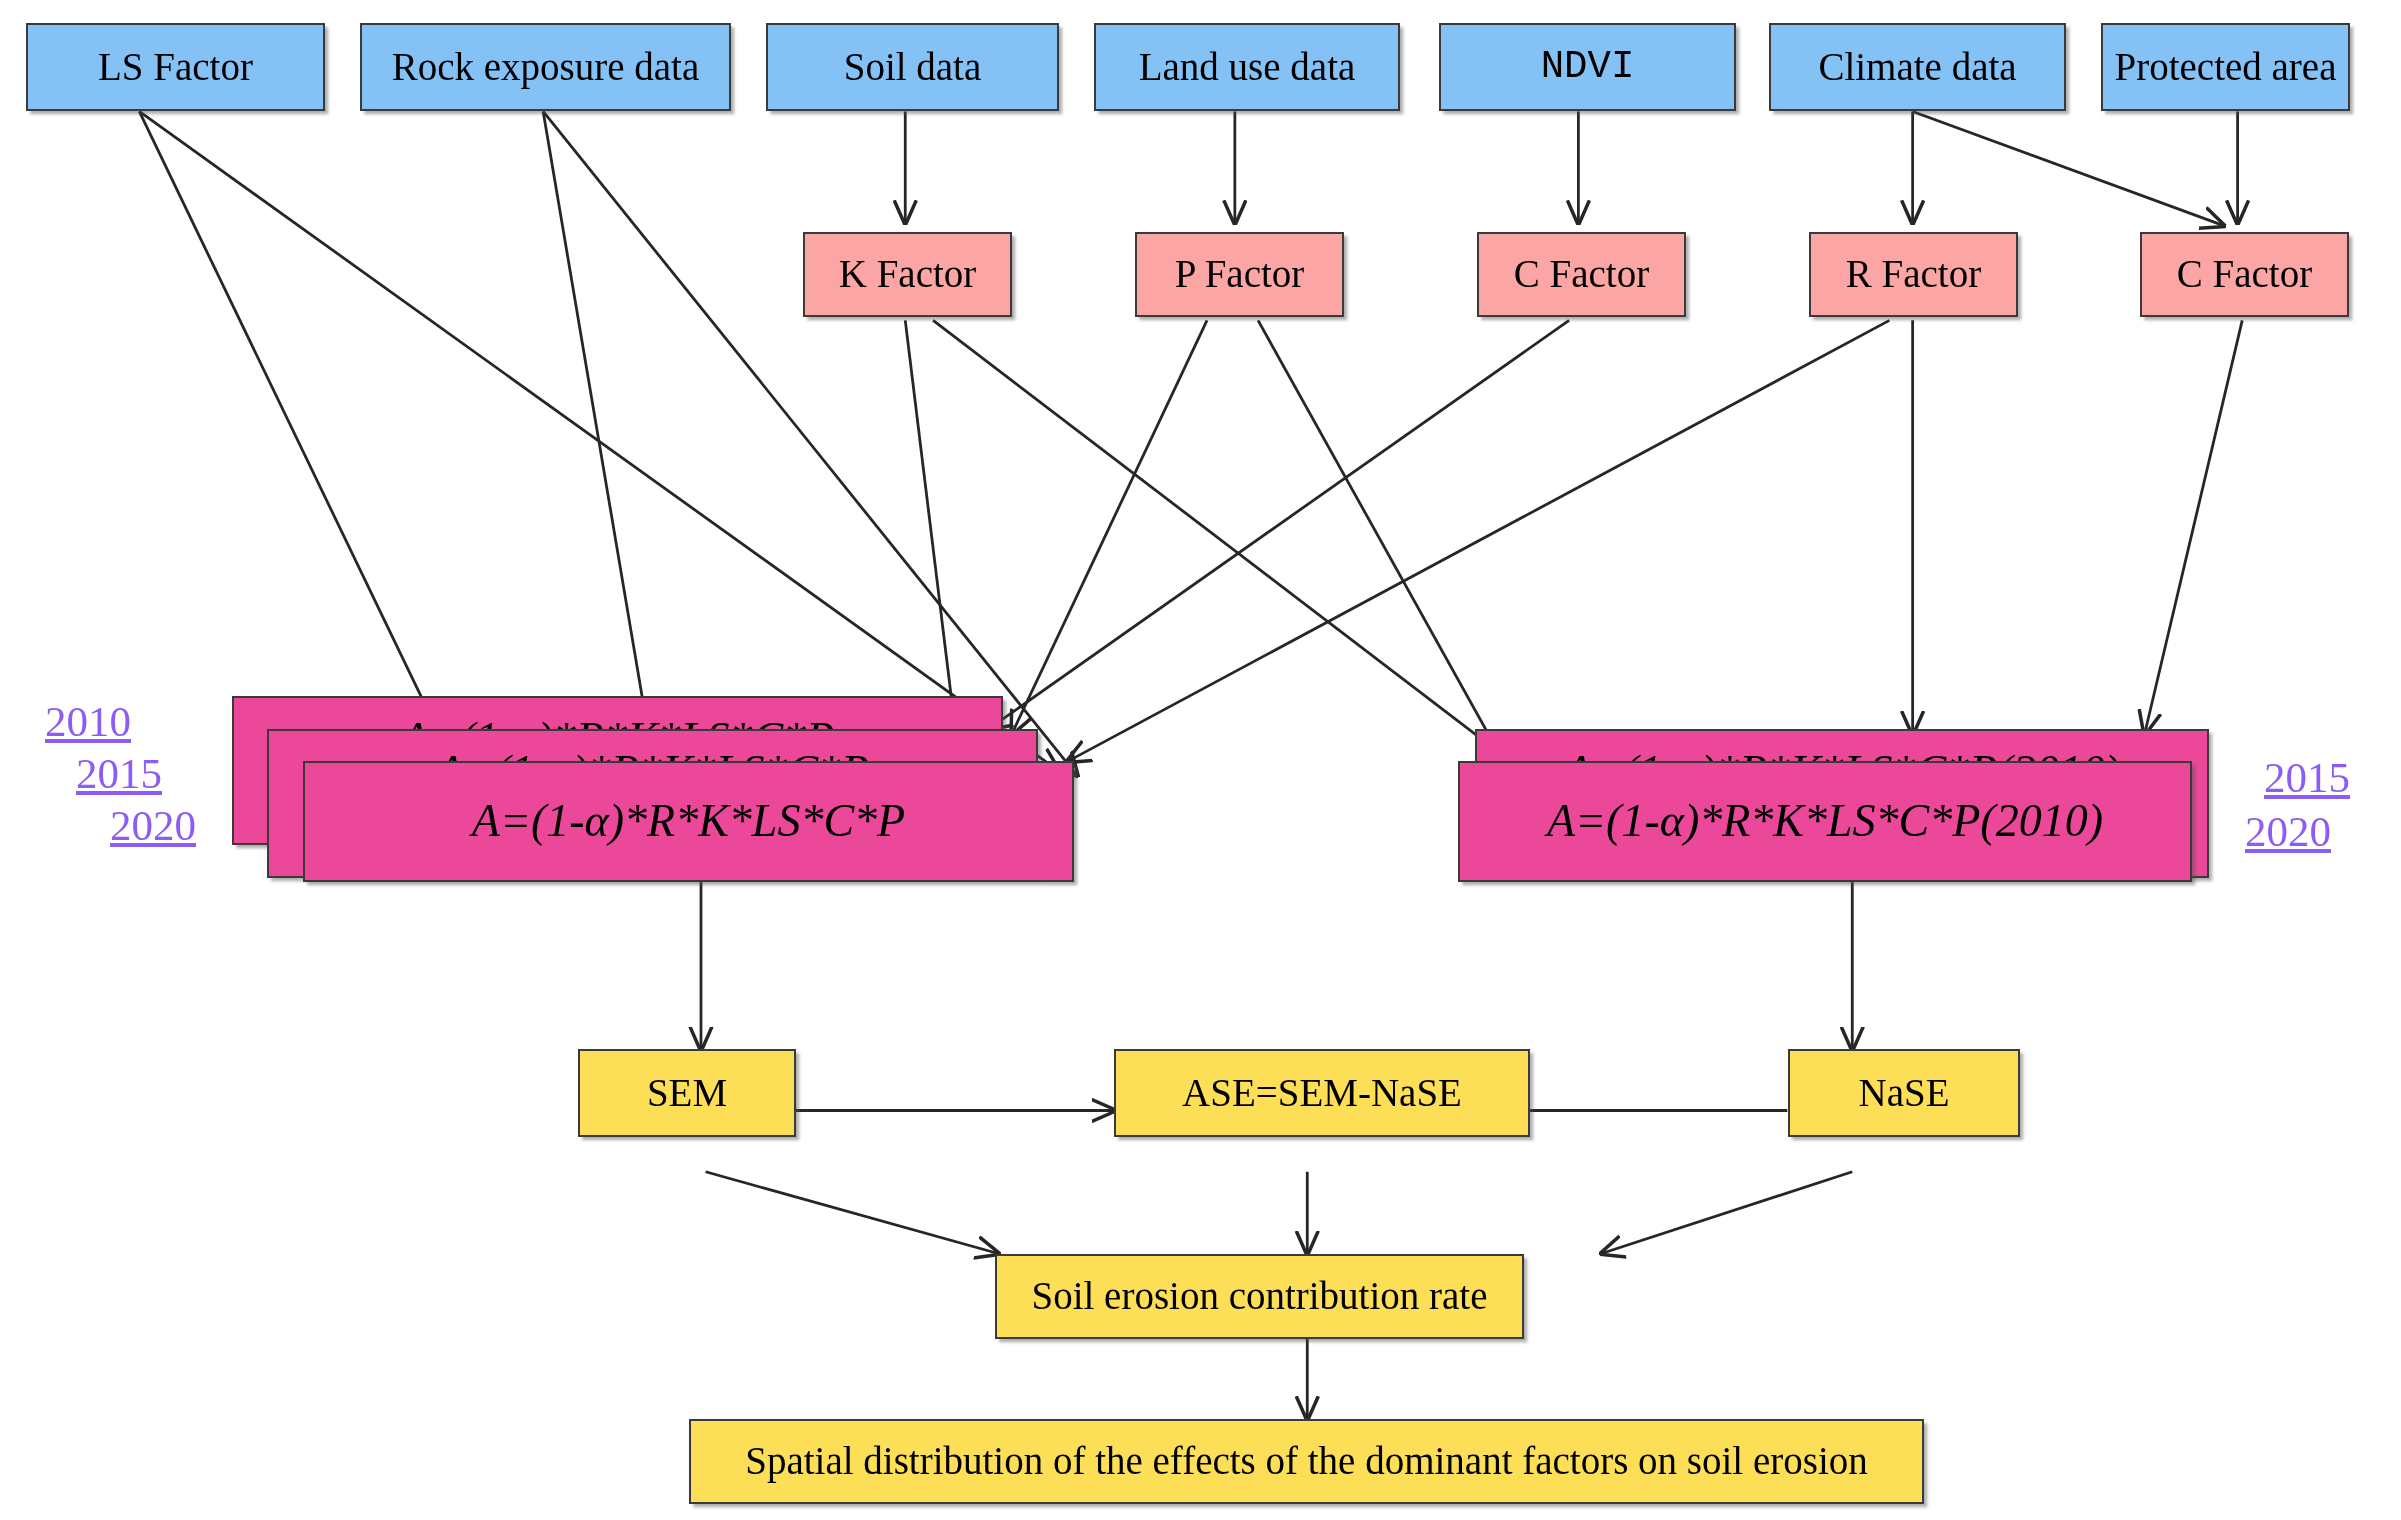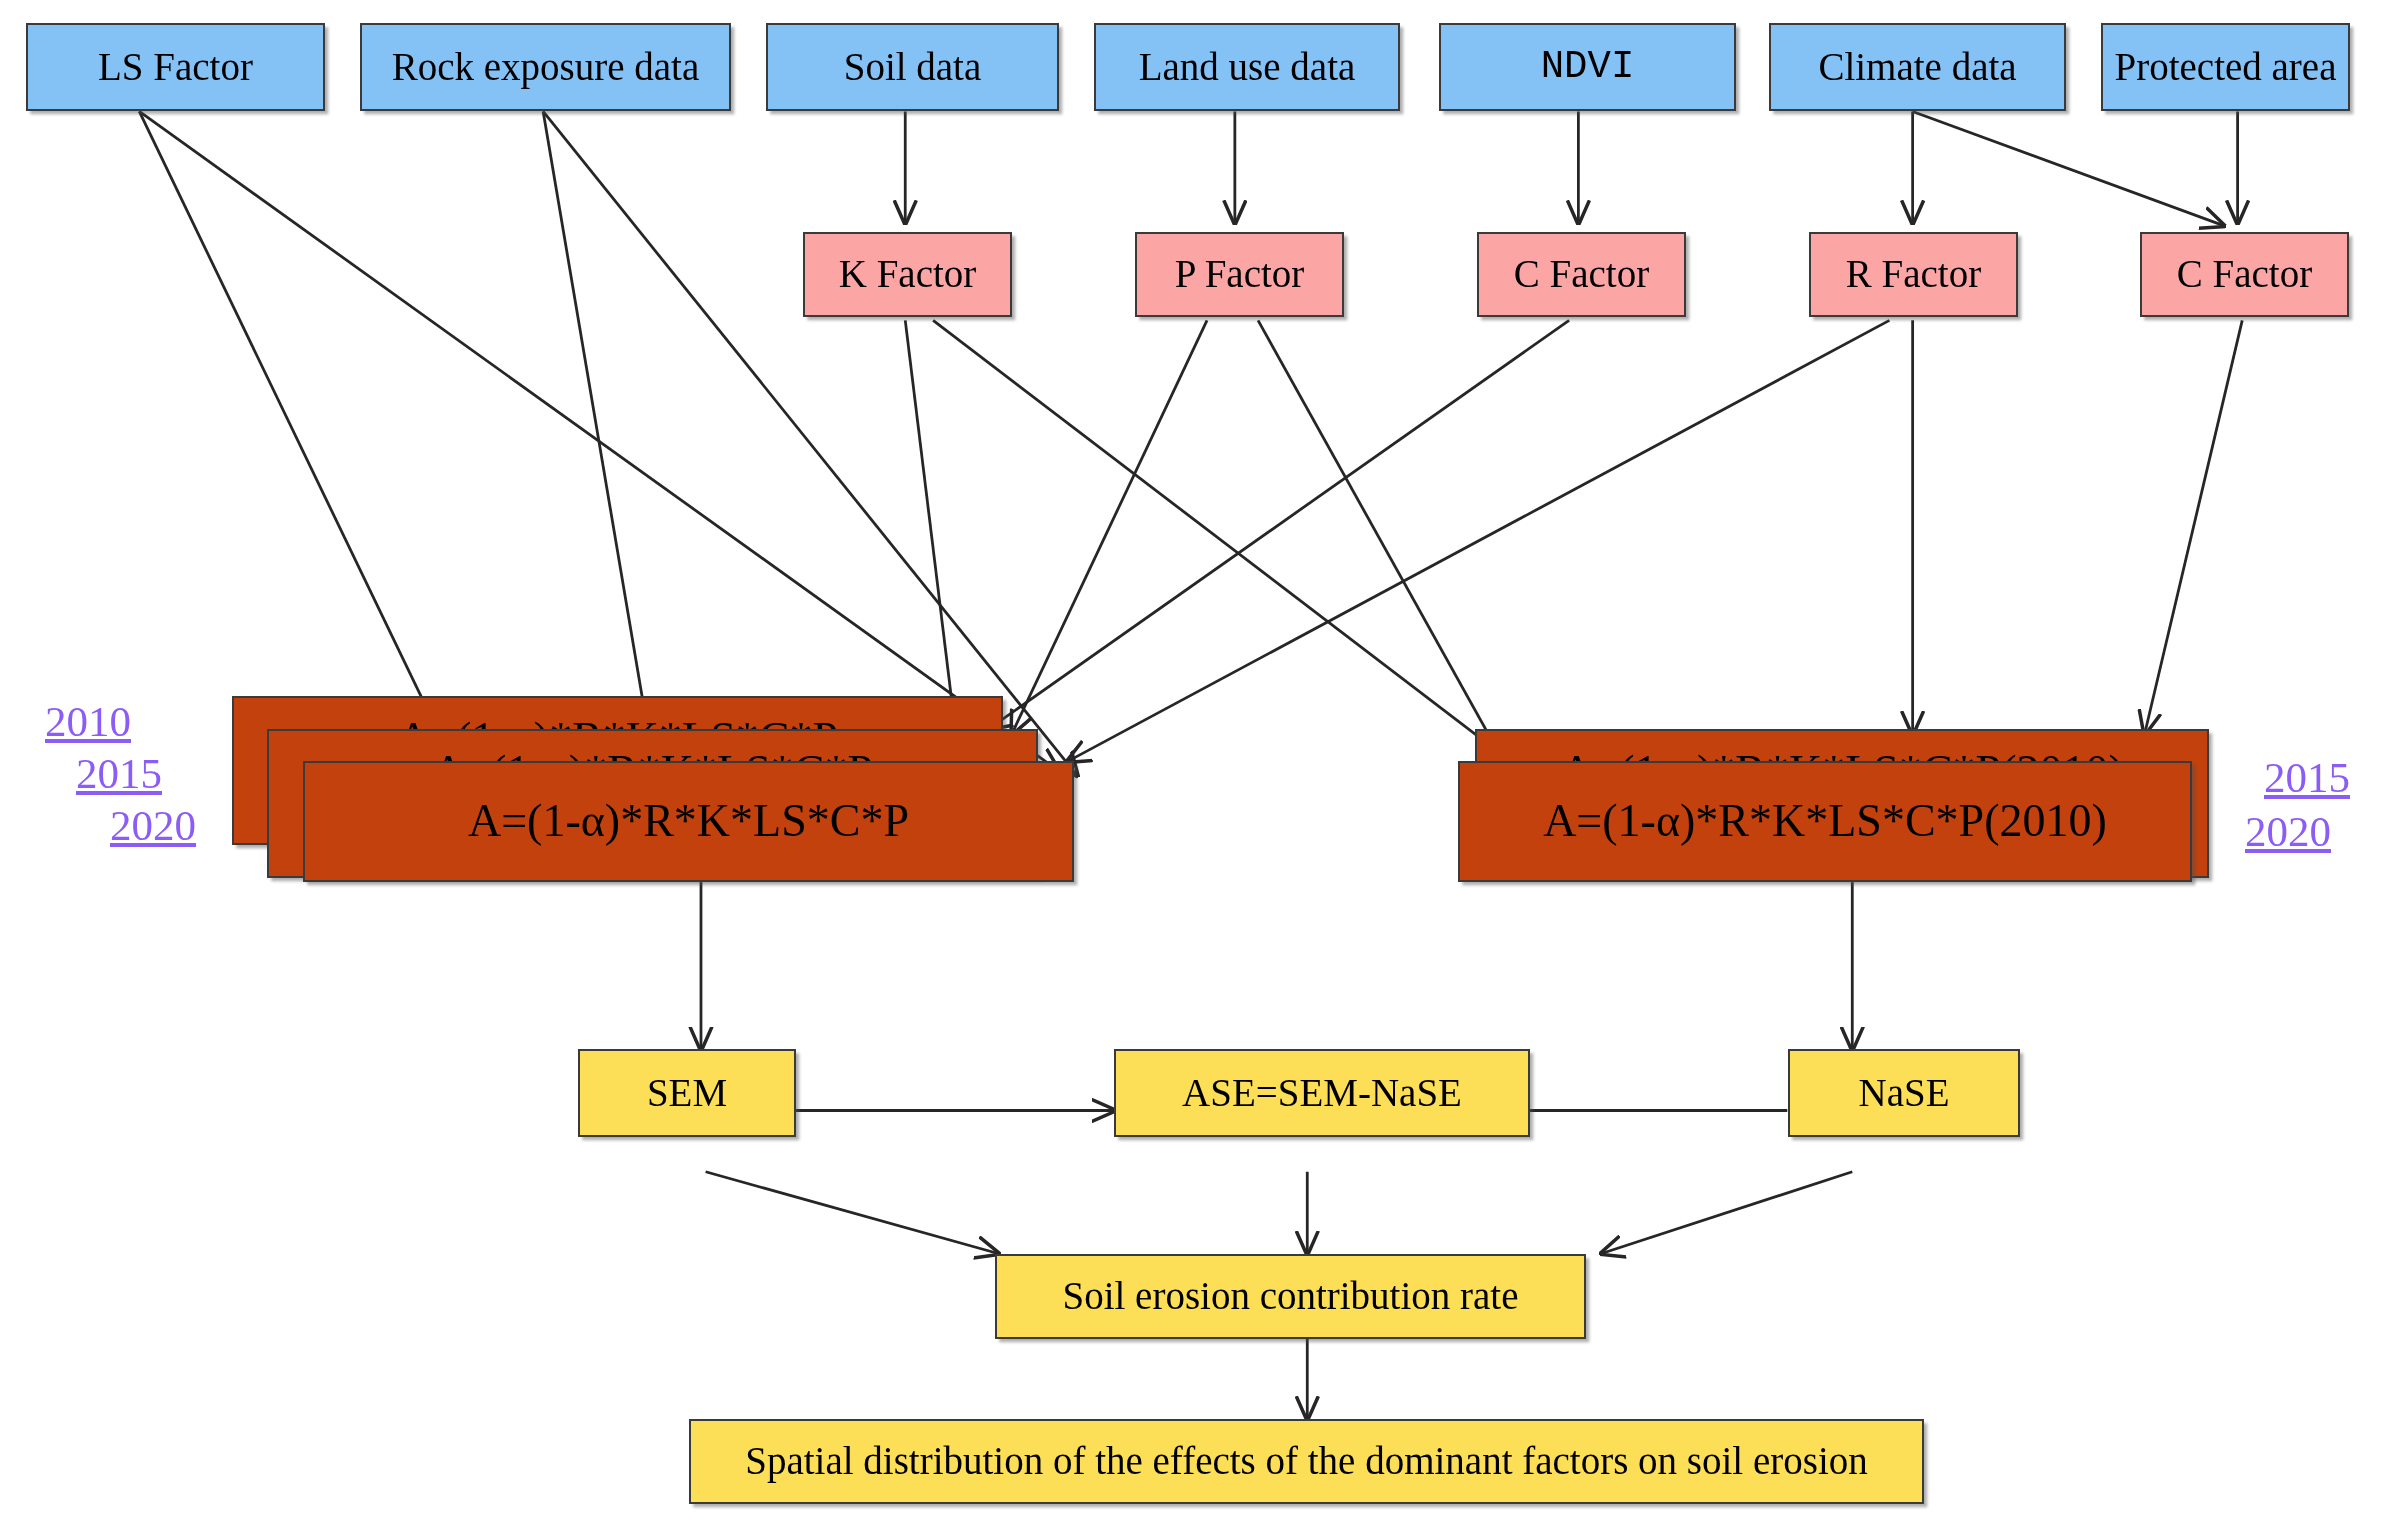--- a/index.html
+++ b/index.html
@@ -33,21 +33,21 @@
     justify-content: center;
     text-align: center;
     border: 2.8px solid #3a3a3a;
     color: #000000;
     line-height: 1.05;
     white-space: nowrap;
     box-shadow: 3.7px 3.7px 2.8px rgba(80,80,80,0.45);
   }
   .node-blue   { background: #84c1f5; }
   .node-purple { background: #fca5a5; }
-  .node-orange { background: #c2410c; }
+  .node-orange { background: #ec4899; font-style: italic; }
   .node-yellow { background: #fcdf57; }
 
   .label-years {
     position: absolute;
     color: #8b5cf6;
     white-space: pre;
     line-height: 1.22;
     text-decoration: underline;
   }
   .stack-wrap { position: absolute; }
@@ -175,21 +175,21 @@
   <div class="node node-yellow" style="left:578px; top:1049px; width:218px; height:88px; font-size:39px;">
     <span>SEM</span>
   </div>
   <div class="node node-yellow" style="left:1114px;top:1049px; width:416px; height:88px; font-size:39px;">
     <span>ASE=SEM-NaSE</span>
   </div>
   <div class="node node-yellow" style="left:1788px;top:1049px; width:232px; height:88px; font-size:39px;">
     <span>NaSE</span>
   </div>
 
-  <div class="node node-yellow" style="left:995px;top:1254px; width:591px; height:85px; font-size:39px;">
+  <div class="node node-yellow" style="left:995px;top:1254px; width:529px; height:85px; font-size:39px;">
     <span>Soil erosion contribution rate</span>
   </div>
 
   <div class="node node-yellow" style="left:689px; top:1419px; width:1235px; height:85px; font-size:39px;">
     <span>Spatial distribution of the effects of the dominant factors on soil erosion</span>
   </div>
 
 </div>
 
 

